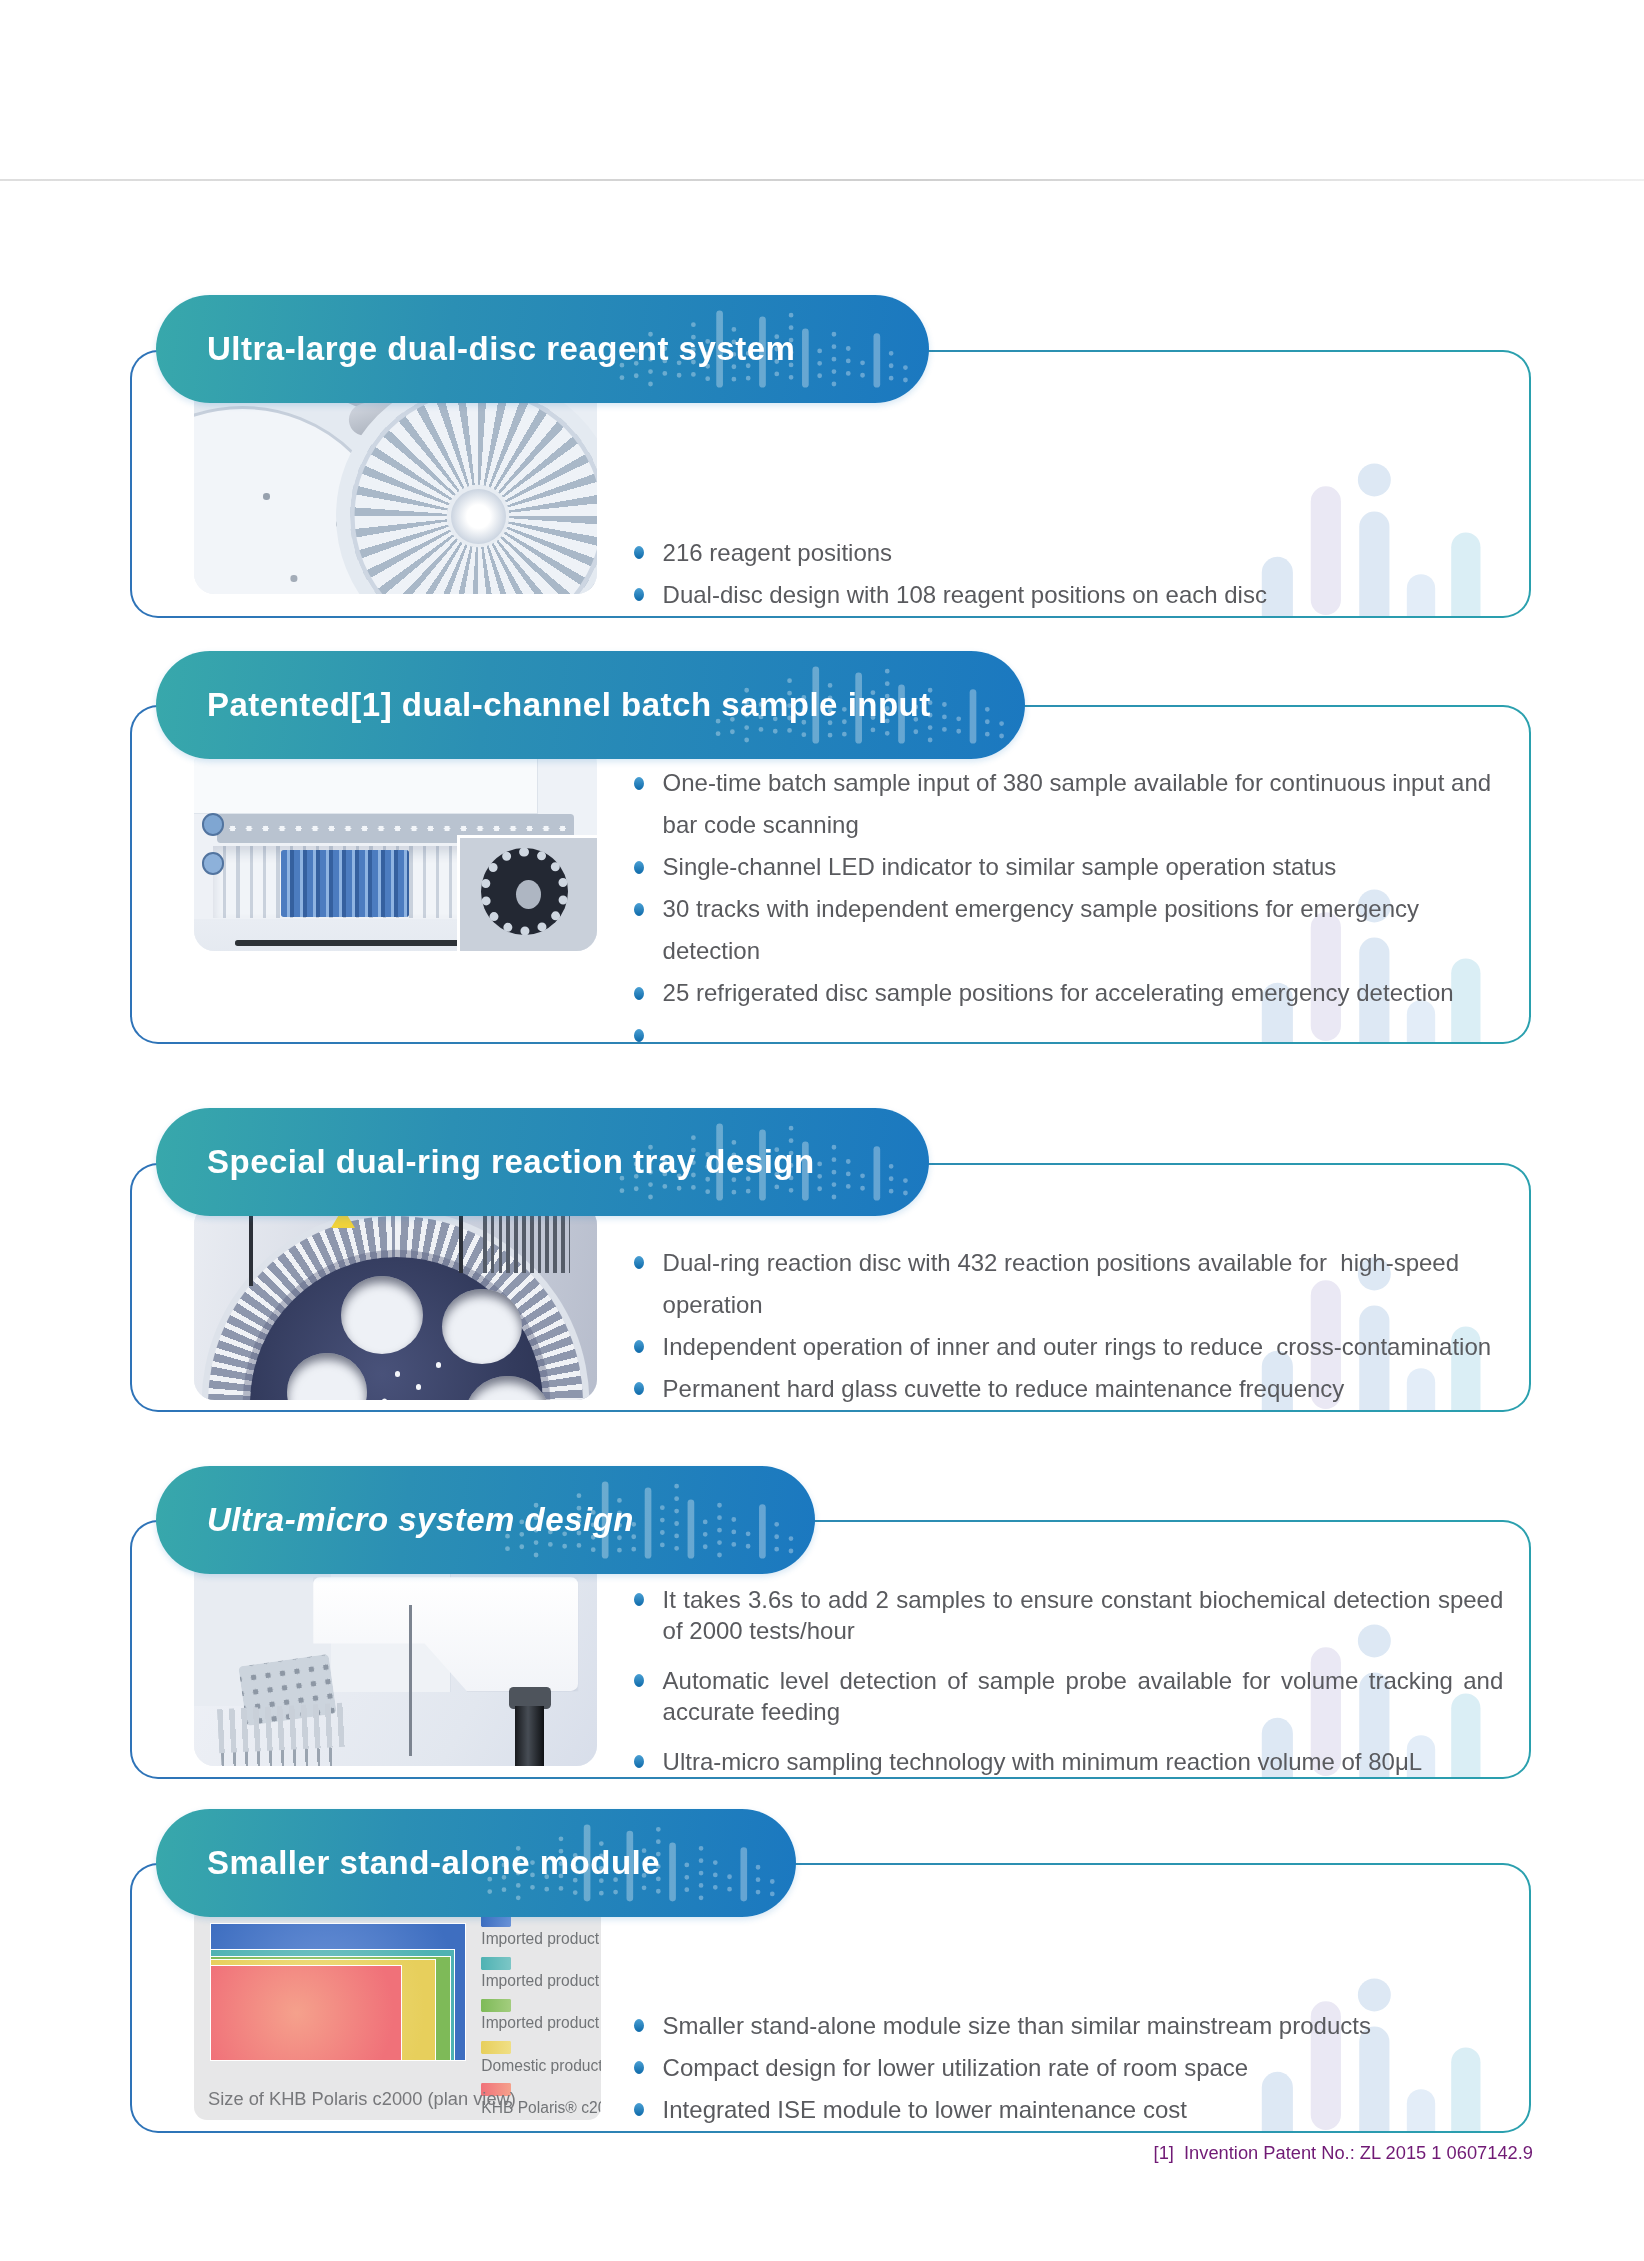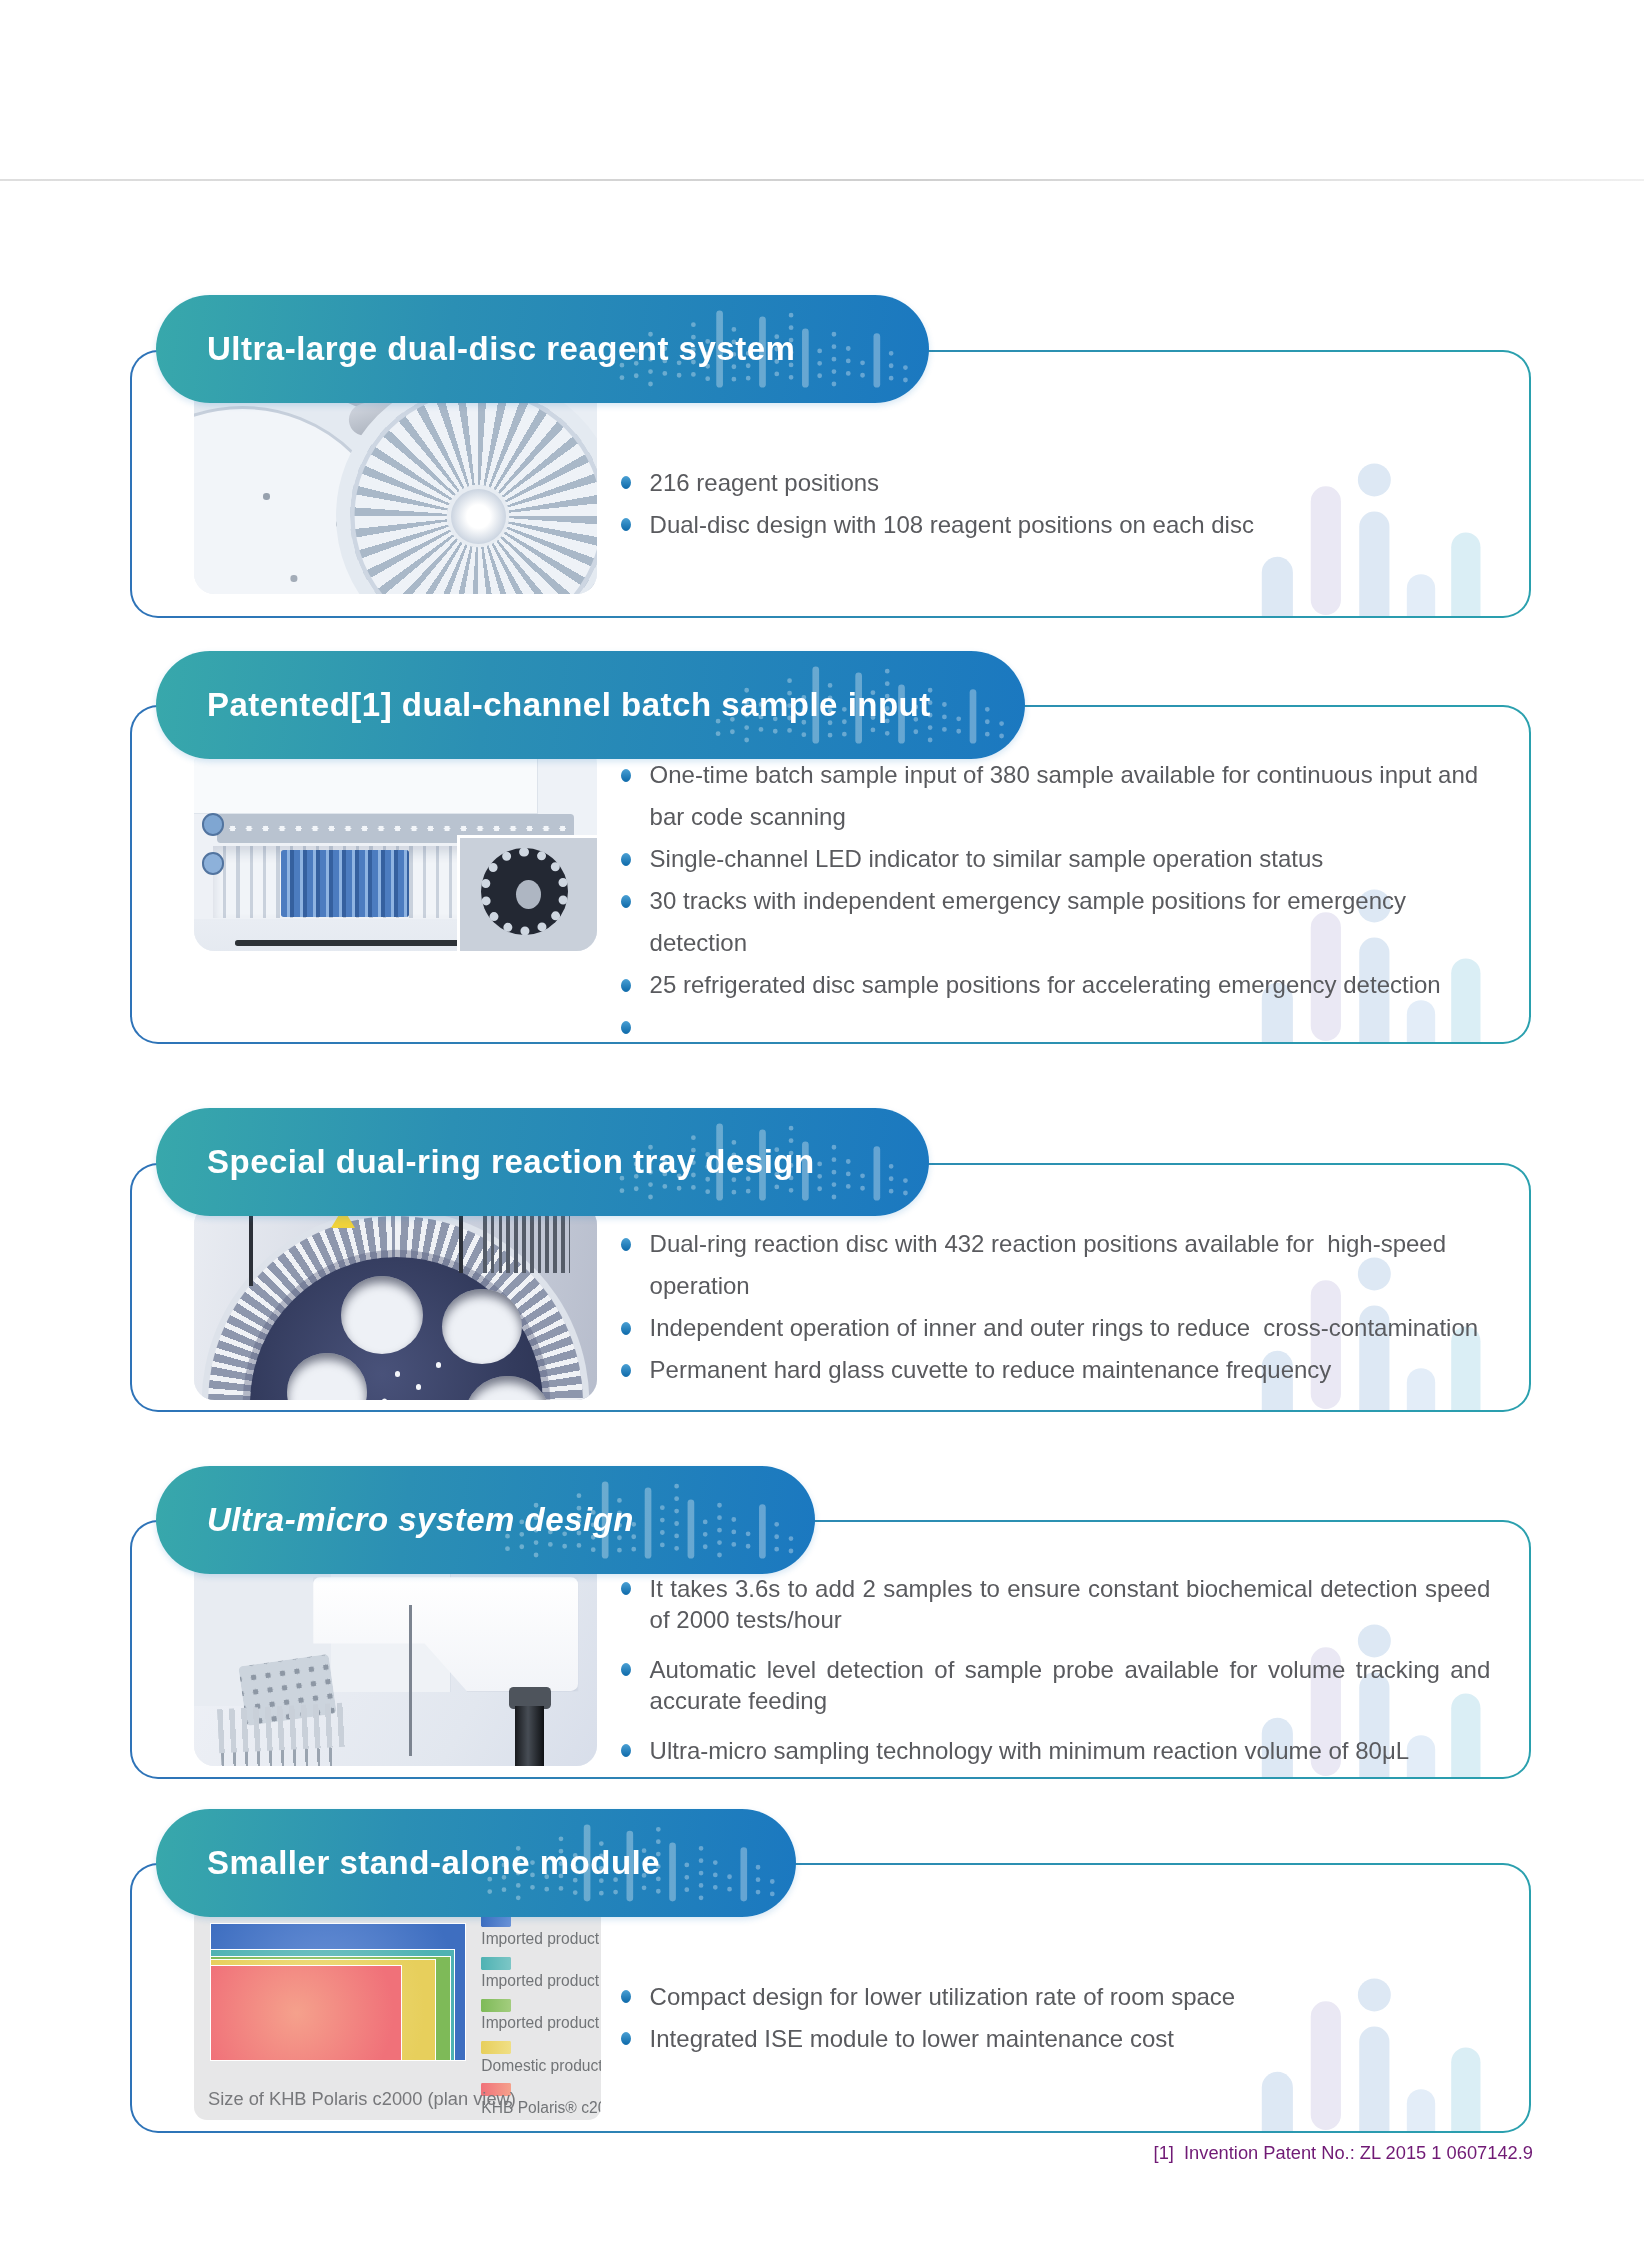--- a/index.html
+++ b/index.html
@@ -19,21 +19,21 @@
 
   
   .pill{position:absolute;left:156px;height:108px;border-radius:54px;
     background:linear-gradient(97deg,#38a8ab 0%,#2b8fb4 38%,#1b78c0 100%);
     display:flex;align-items:center;padding-left:51px;box-sizing:border-box;z-index:6;
     box-shadow:0 2.7px 6.4px rgba(27,120,192,.18);}
   .pill-label{color:#ffffff;font-size:33px;font-weight:700;letter-spacing:0.5px;white-space:nowrap;position:relative;z-index:2;}
   .pill-deco{position:absolute;right:16.5px;top:13px;height:81px;width:46%;opacity:.32;z-index:1;}
 
   
-  .bullets{position:absolute;left:489px;top:0;bottom:0;width:869px;display:flex;align-items:center;margin-top:39px;}
+  .bullets{position:absolute;left:502px;top:0;bottom:0;width:869px;display:flex;align-items:flex-end;margin-top:39px;}
   ul.blist{list-style:none;margin:0;padding:0;width:100%;}
   ul.blist li{display:flex;align-items:flex-start;line-height:42px;font-size:24px;color:#595a5e;}
   ul.blist .dot{flex:0 0 auto;width:10px;height:13px;border-radius:50%;
     background:linear-gradient(180deg,#4aa0d4,#0d69a9);margin:14.6px 18.3px 0 0;}
   ul.blist .btxt{white-space:pre-wrap;}
   .sec4 ul.blist li{line-height:31px;margin-bottom:19px;text-align:justify;}
   .sec4 ul.blist li:last-child{margin-bottom:0;}
   .sec4 ul.blist .dot{margin-top:9.1px;}
   .sec4 ul.blist .btxt{white-space:normal;}
 
@@ -393,20 +393,24 @@
               <span class="sw" style="background: linear-gradient(90deg, rgb(240, 113, 121), rgb(245, 161, 140));"></span>
               <span class="lb">KHB Polaris® c2000</span>
             </li>
           </ul>
         <div class="sc-caption">Size of KHB Polaris c2000 (plan view)</div>
       </div>
       <div class="bullets">
         <ul class="blist">
             <li>
               <span class="dot"></span>
+              <span class="btxt">Smaller stand-alone module size than similar mainstream products</span>
+            </li>
+            <li>
+              <span class="dot"></span>
               <span class="btxt">Compact design for lower utilization rate of room space</span>
             </li>
             <li>
               <span class="dot"></span>
               <span class="btxt">Integrated ISE module to lower maintenance cost</span>
             </li>
           </ul>
       </div>
     </div>
   </section>

